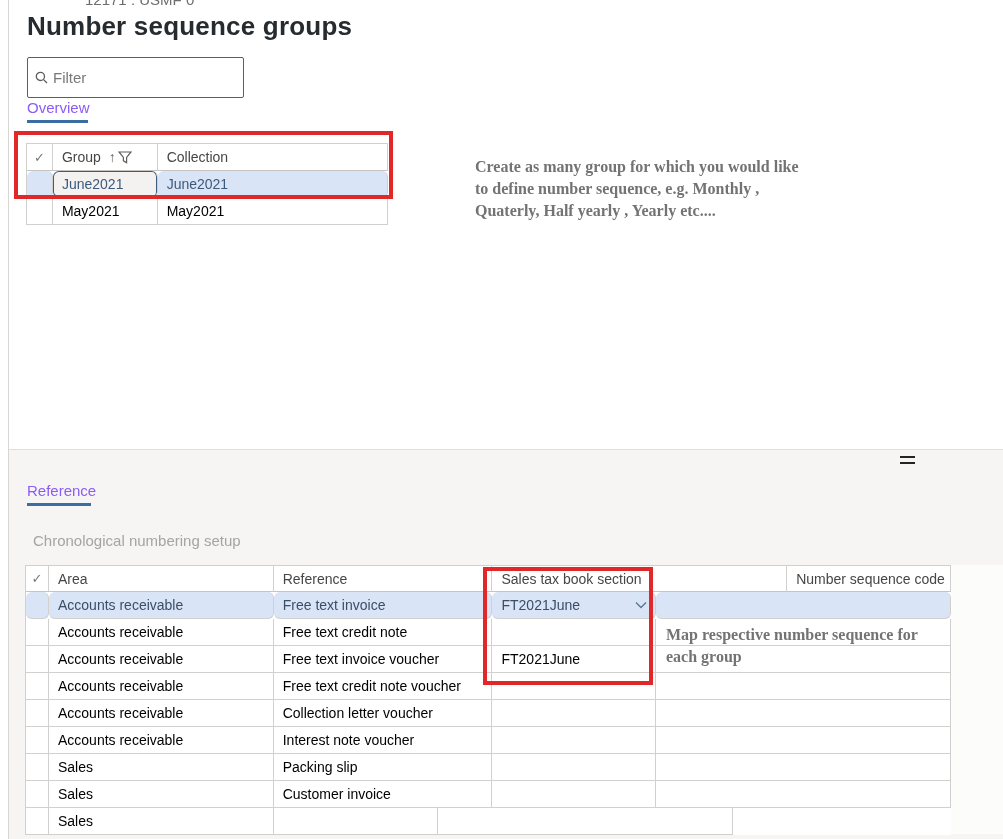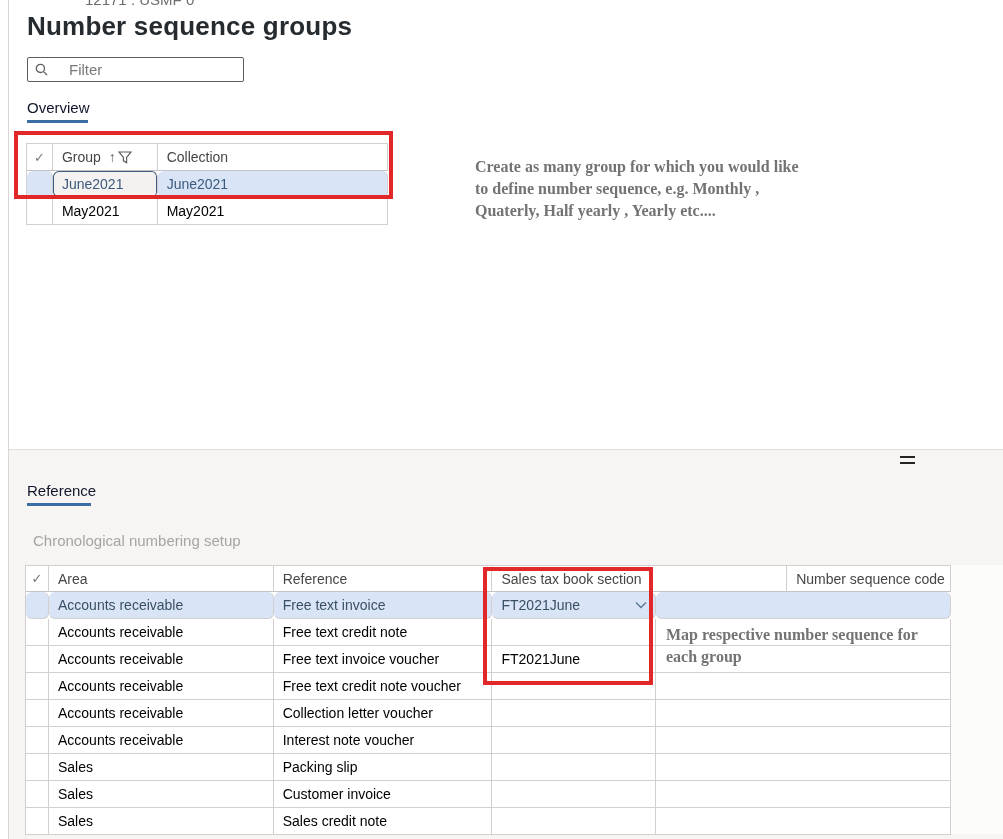--- a/index.html
+++ b/index.html
@@ -9,28 +9,28 @@
 
   
   .left-edge { left:8px; top:0; width:1px; height:839px; background:#d8d6d4; }
 
   
   .top-panel { left:9px; top:0; width:994px; height:450px; background:#fff;
                border-bottom:1px solid #e1dfdd; overflow:hidden; }
   .breadcrumb { left:76px; top:-9px; font-size:15px; color:#6e6d6b; }
   .page-title { left:18px; top:11px; font-size:26px; font-weight:700; color:#262b30; letter-spacing:.2px; }
 
-  .filter-box { left:18px; top:57px; width:217px; height:25px; background:#fff;
-                border:1px solid #605e5c; border-radius:2px; display:flex; align-items:center;gap:16px; }
+  .filter-box { left:18px; top:57px; width:217px; height:41px; background:#fff;
+                border:1px solid #605e5c; border-radius:2px; display:flex; align-items:center; }
   .filter-box svg { margin:0 5px 0 7px; flex:0 0 auto; }
   .filter-input { border:none; outline:none; width:170px; font-size:15px; color:#323130; background:transparent;
                   font-family:"Liberation Sans","DejaVu Sans",sans-serif; }
   .filter-input::placeholder { color:#7a7977; opacity:1; }
 
-  .tab { font-size:15px; color:#0f172a; }
+  .tab { font-size:15px; color:#8b5cf6; }
   .tab-underline { height:3px; background:#3a6da4; }
 
   
   .cell { border-right:1px solid #d2d0ce; border-bottom:1px solid #d2d0ce;
           display:flex; align-items:center; padding:0 0 0 9px; font-size:14px; color:#000000;
           white-space:nowrap; overflow:hidden; }
   .hcell { color:#484644; }
   .selcol { justify-content:center; padding:0; color:#7a7875; font-size:13px; }
   .grid { border-left:1px solid #d2d0ce; border-top:1px solid #d2d0ce; background:#fff; }
   .grow { display:flex; height:27px; }
@@ -207,21 +207,20 @@
       <div class="cell selcol w-sel"></div>
       <div class="cell w-area">Sales</div>
       <div class="cell w-ref">Customer invoice</div>
       <div class="cell w-code"></div>
       <div class="cell w-tax"></div>
     </div>
 
     <div class="grow">
       <div class="cell selcol w-sel"></div>
       <div class="cell w-area">Sales</div>
-      <div class="cell w-ref">Sales credit note</div>
       <div class="cell w-code"></div>
       <div class="cell w-tax"></div>
     </div>
   </div>
 
   <div class="abs red-box" style="left:474px; top:117px; width:170px; height:118px;"></div>
 
   <div class="abs red-note" style="left:657px; top:174px; width:300px;">Map respective number sequence for
 each group</div>
 </div>

